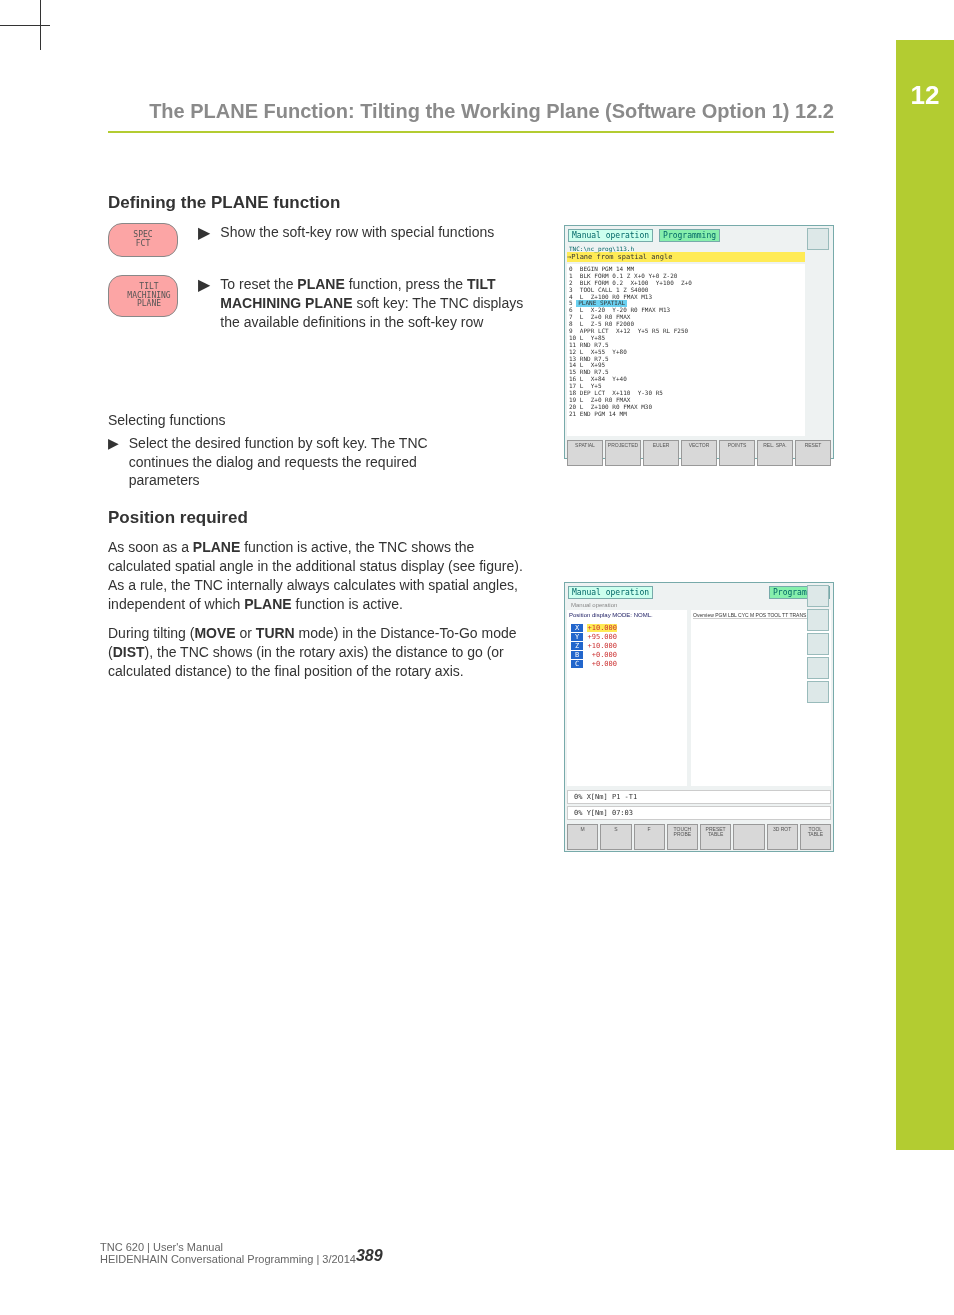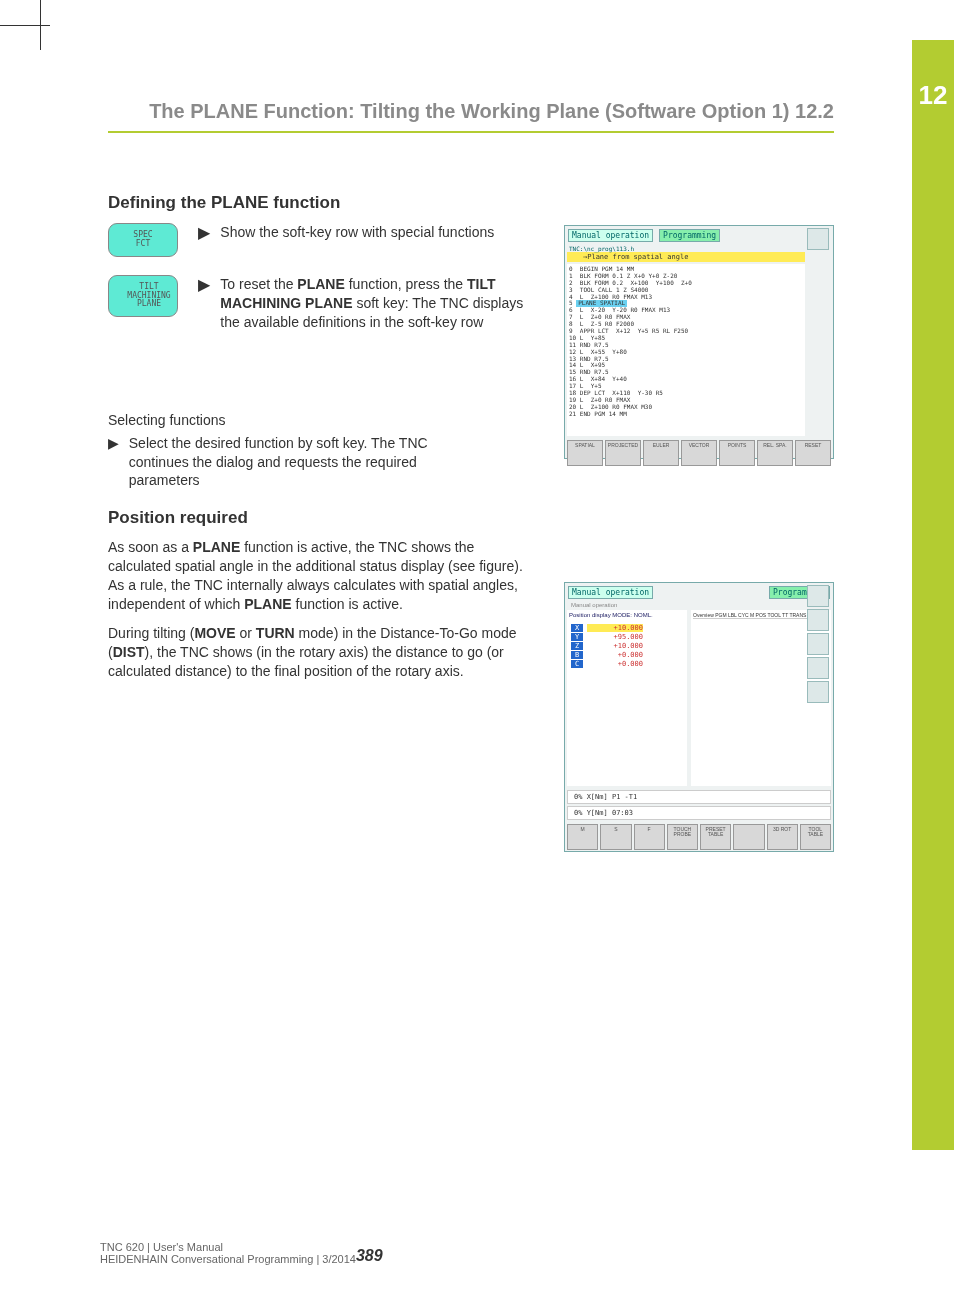--- a/index.html
+++ b/index.html
@@ -1,45 +1,45 @@
 <!DOCTYPE html>
 <html><head>
 <meta charset="utf-8">
 <style>
   * { margin: 0; padding: 0; box-sizing: border-box; }
   body { font-family: Arial, Helvetica, sans-serif; width: 954px; height: 1315px; position: relative; background: #fff; color: #333; }
   .crop-h { position: absolute; top: 25px; left: 0; width: 50px; border-top: 1px solid #333; }
   .crop-v { position: absolute; top: 0; left: 40px; height: 50px; border-left: 1px solid #333; }
-  .side-tab { position: absolute; right: 0; top: 40px; width: 42px; height: 1110px; background: #b3cc31; }
+  .side-tab { position: absolute; right: 0; top: 40px; width: 58px; height: 1110px; background: #b3cc31; }
   .chapter { color: #fff; font-size: 26px; font-weight: bold; text-align: center; padding-top: 40px; }
   .content { position: absolute; left: 108px; right: 120px; top: 100px; }
   .page-head { font-size: 20px; font-weight: bold; color: #8a8a8a; text-align: right; padding-bottom: 8px; }
   .hr { border-top: 2px solid #b3cc31; margin-bottom: 60px; }
   .section-title { font-size: 17px; font-weight: bold; color: #333; margin-bottom: 10px; }
   .sub-title { font-size: 14px; font-weight: normal; color: #333; margin-bottom: 6px; margin-top: 12px; }
   .body-text { font-size: 14px; line-height: 1.35; margin-bottom: 10px; max-width: 430px; }
   .row { display: flex; align-items: flex-start; gap: 20px; margin-bottom: 18px; }
-  .softkey { width: 70px; height: 34px; border: 1px solid #888; border-radius: 9px; background: #5eead4; display: flex; align-items: center; justify-content: center; font-size: 8px; font-family: monospace; text-align: center; color: #555; line-height: 1.1; flex-shrink: 0; }
+  .softkey { width: 70px; height: 34px; border: 1px solid #888; border-radius: 14px; background: #fca5a5; display: flex; align-items: center; justify-content: center; font-size: 8px; font-family: monospace; text-align: center; color: #555; line-height: 1.1; flex-shrink: 0; }
   .arrow-item { display: flex; gap: 10px; max-width: 330px; }
   .arrow { flex-shrink: 0; }
   .right-figure { position: absolute; border: 1px solid #7aa; background: #eef2f2; }
   .fig1 { top: 225px; right: 120px; width: 270px; height: 234px; }
   .fig2 { top: 582px; right: 120px; width: 270px; height: 270px; }
   .fig-head { display: flex; gap: 6px; padding: 3px; font-size: 8px; font-family: monospace; }
   .fig-head .mode { background: #cfe; border: 1px solid #7aa; padding: 1px 3px; color: #066; }
   .fig-head .mode2 { background: #86efac; border: 1px solid #7aa; padding: 1px 3px; color: #066; }
   .code-area { background: #fff; margin: 2px 28px 2px 2px; height: 172px; font-size: 6px; font-family: monospace; padding: 2px; line-height: 1.15; position: relative; }
   .code-hl { background: #ffeb55; display: block; }
   .code-hl2 { background: #6ad0f0; display: inline-block; padding: 0 2px; }
   .softkey-row { display: flex; gap: 2px; padding: 2px; }
   .sk { flex: 1; height: 26px; background: #d8d8d8; border: 1px solid #999; font-size: 5px; text-align: center; line-height: 1; padding-top: 2px; color: #555; }
   .pos-table { margin: 4px; font-size: 7px; font-family: monospace; }
   .pos-row { display: flex; gap: 4px; margin-bottom: 1px; }
   .ax { background: #2266cc; color: #fff; width: 12px; text-align: center; }
-  .val { width: 56px; text-align: right; color: #c33; }
+  .val { width: 30px; text-align: right; color: #c33; }
   .footer { position: absolute; bottom: 50px; left: 100px; right: 120px; display: flex; justify-content: flex-start; align-items: flex-end; font-size: 11px; color: #666; }
   .page-num { font-size: 16px; font-weight: bold; color: #333; font-style: italic; }
   .bold { font-weight: bold; }
   .side-icons { position:absolute; right:2px; top:2px; width:24px; display:flex; flex-direction:column; gap:2px;}
   .side-icons div { width:22px; height:22px; background:#dde8e8; border:1px solid #9bb; }
   .status-line { font-size:7px; font-family:monospace; padding:2px 6px; background:#fff; margin:2px; border:1px solid #ccc;}
   .fig2-body { display:flex; height:180px;}
   .fig2-left { width:120px; background:#fff; margin:2px;}
   .fig2-right { flex:1; background:#fff; margin:2px; font-size:5px; padding:2px;}
 </style>
@@ -104,21 +104,21 @@
 
 <div class="right-figure fig1">
   <div class="side-icons">
       <div></div>
     </div>
   <div class="fig-head">
     <span class="mode">Manual operation</span>
     <span class="mode2">Programming</span>
   </div>
   <div style="font-size:6px; font-family:monospace; padding:0 4px; color:#066">TNC:\nc_prog\113.h</div>
-  <span class="code-hl" style="font-size:7px; font-family:monospace; margin:0 28px 0 2px; padding:1px 16px;">→Plane from spatial angle</span>
+  <span class="code-hl" style="font-size:7px; font-family:monospace; margin:0 28px 0 2px; padding:1px 0;">→Plane from spatial angle</span>
   <div class="code-area">
     <span style="white-space:pre;">0  BEGIN PGM 14 MM
 1  BLK FORM 0.1 Z X+0 Y+0 Z-20
 2  BLK FORM 0.2  X+100  Y+100  Z+0
 3  TOOL CALL 1 Z S4000
 4  L  Z+100 R0 FMAX M13</span>
     <div>5  <span class="code-hl2">PLANE SPATIAL</span></div>
     <span style="white-space:pre;">6  L  X-20  Y-20 R0 FMAX M13
 7  L  Z+0 R0 FMAX
 8  L  Z-5 R0 F2000

